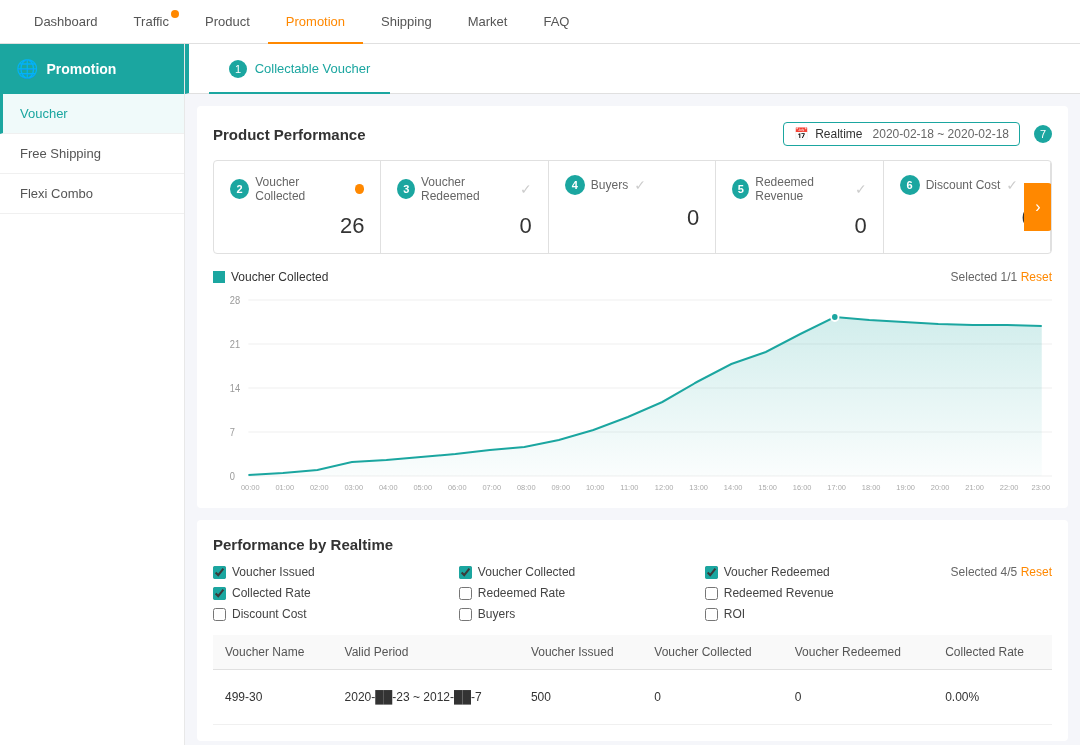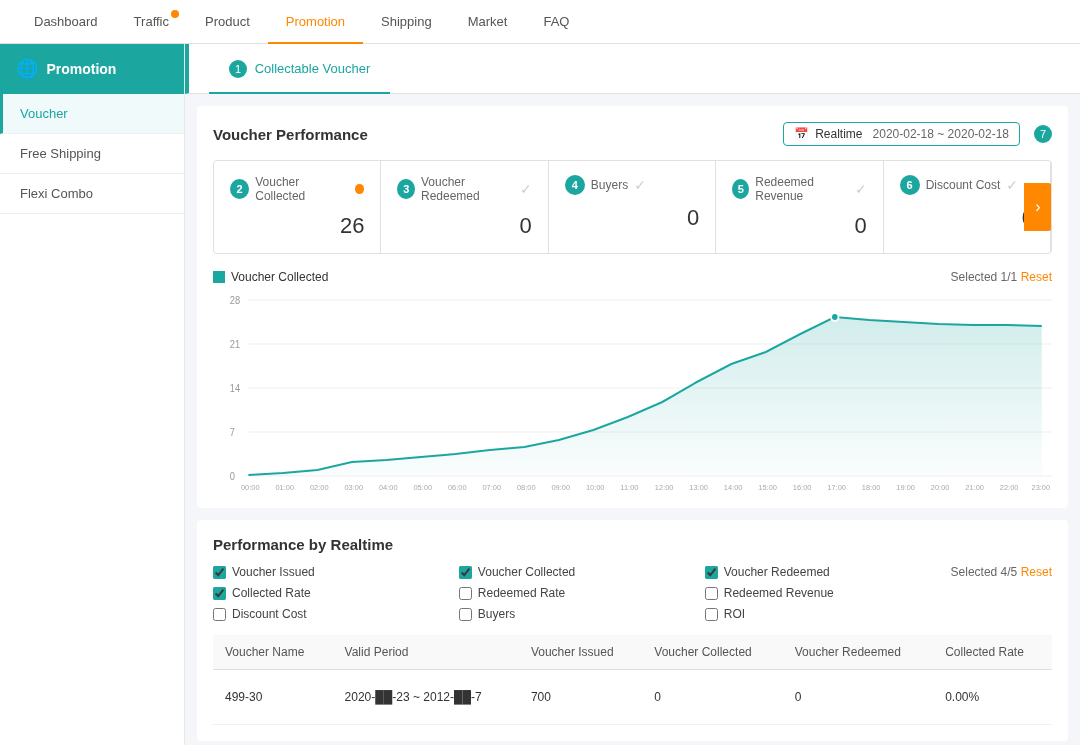--- a/index.html
+++ b/index.html
@@ -156,21 +156,21 @@
 
     <div class="tab-bar">
       <div class="tab-item active">
         <span class="badge-num">1</span>
         <span>Collectable Voucher</span>
       </div>
     </div>
 
     <div class="section">
       <div class="perf-header">
-        <span class="perf-title">Voucher Performance</span>
+        <span class="perf-title">Product Performance</span>
         <div style="display:flex;align-items:center;gap:8px;">
           <div class="date-range-btn">
             <span class="cal-icon">📅</span>
             <span>Realtime</span>
             <span style="color:#666;margin-left:4px;">2020-02-18 ~ 2020-02-18</span>
           </div>
           <span class="badge-7">7</span>
         </div>
       </div>
 
@@ -359,21 +359,21 @@
             <th>Voucher Issued</th>
             <th>Voucher Collected</th>
             <th>Voucher Redeemed</th>
             <th>Collected Rate</th>
           </tr>
         </thead>
         <tbody>
           <tr>
             <td>499-30</td>
             <td>2020-██-23 ~ 2012-██-7</td>
-            <td>700</td>
+            <td>500</td>
             <td>0</td>
             <td>0</td>
             <td>0.00%</td>
           </tr>
         </tbody>
       </table>
     </div>
 
   </div>
 </div>

